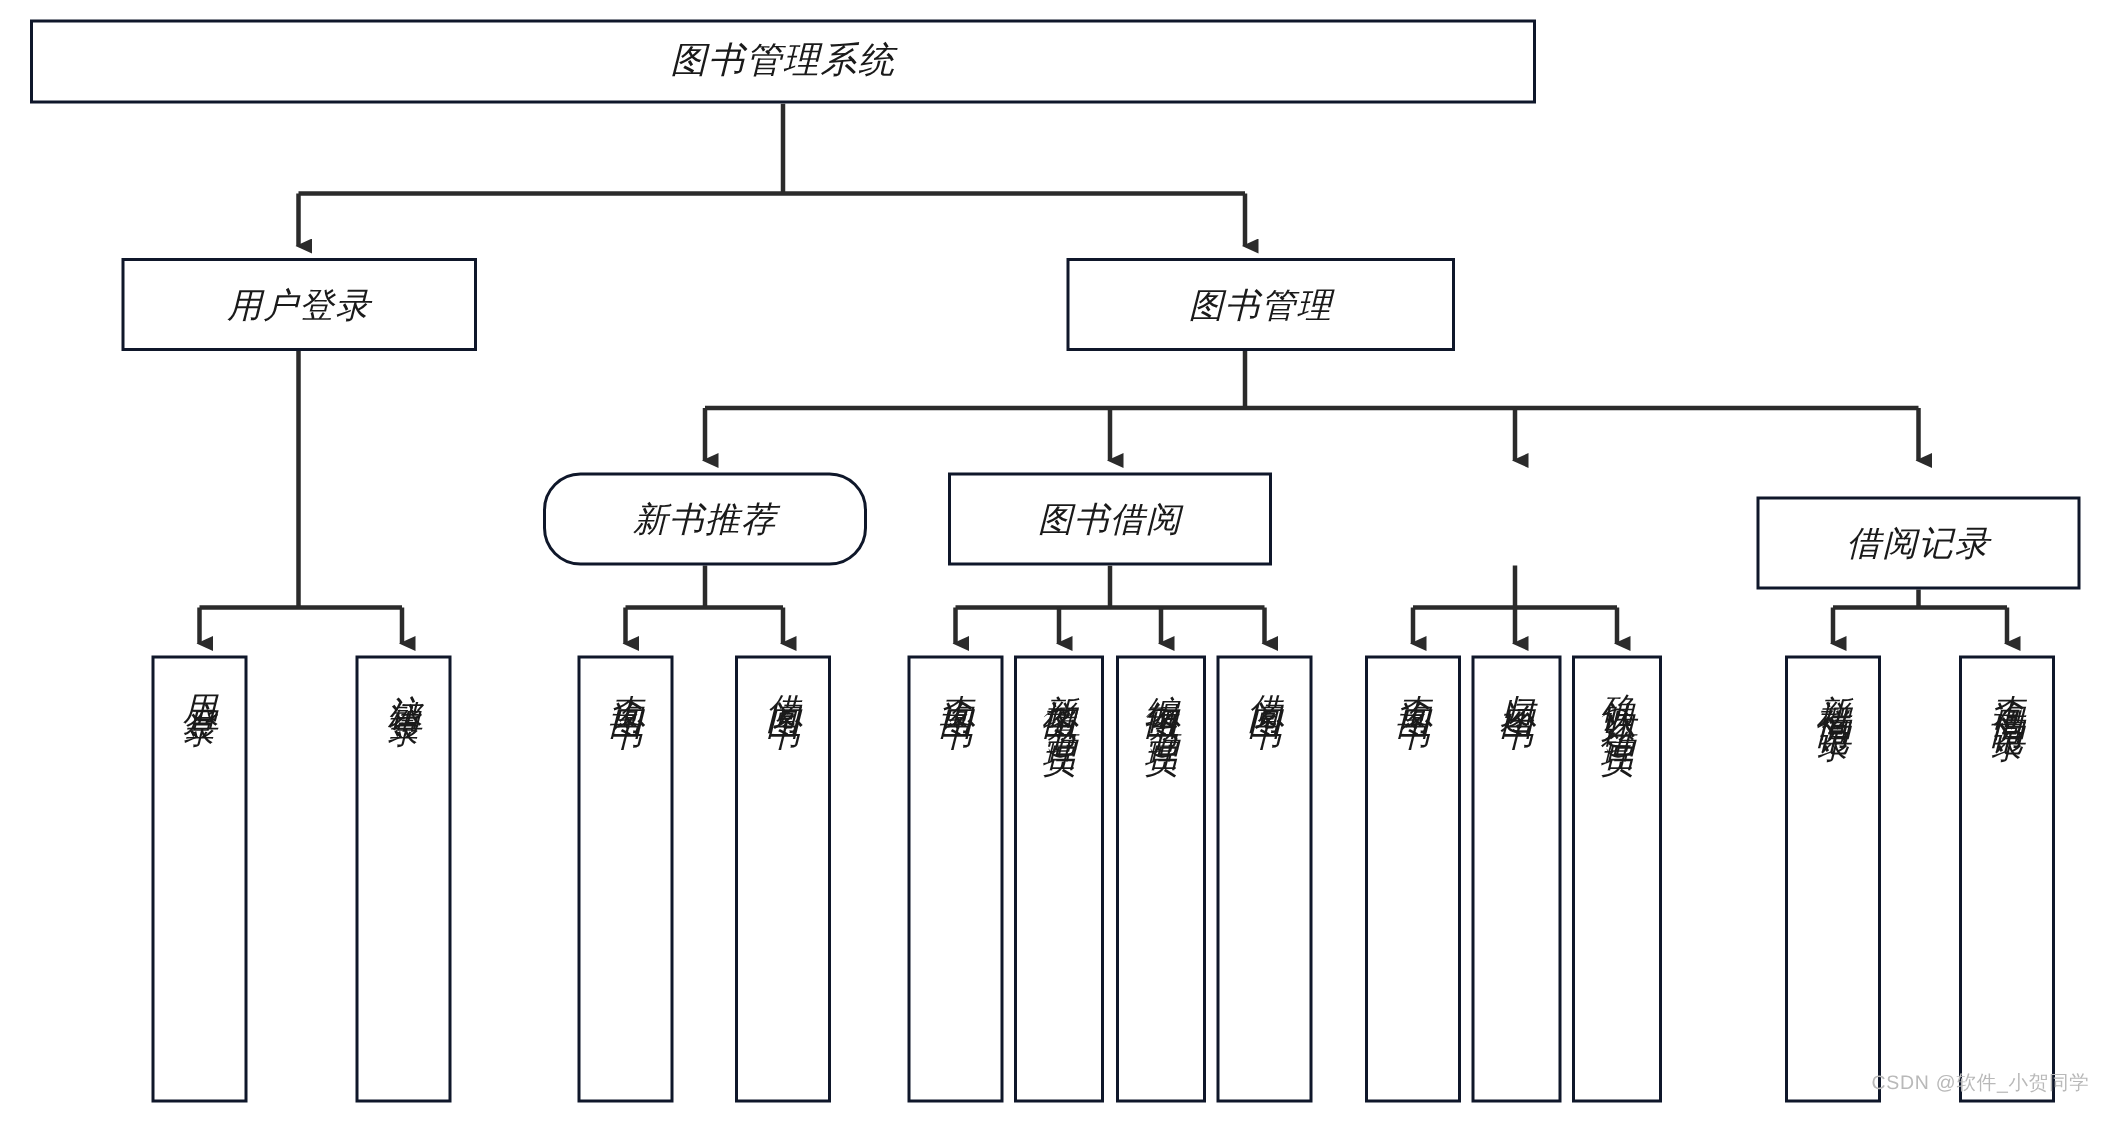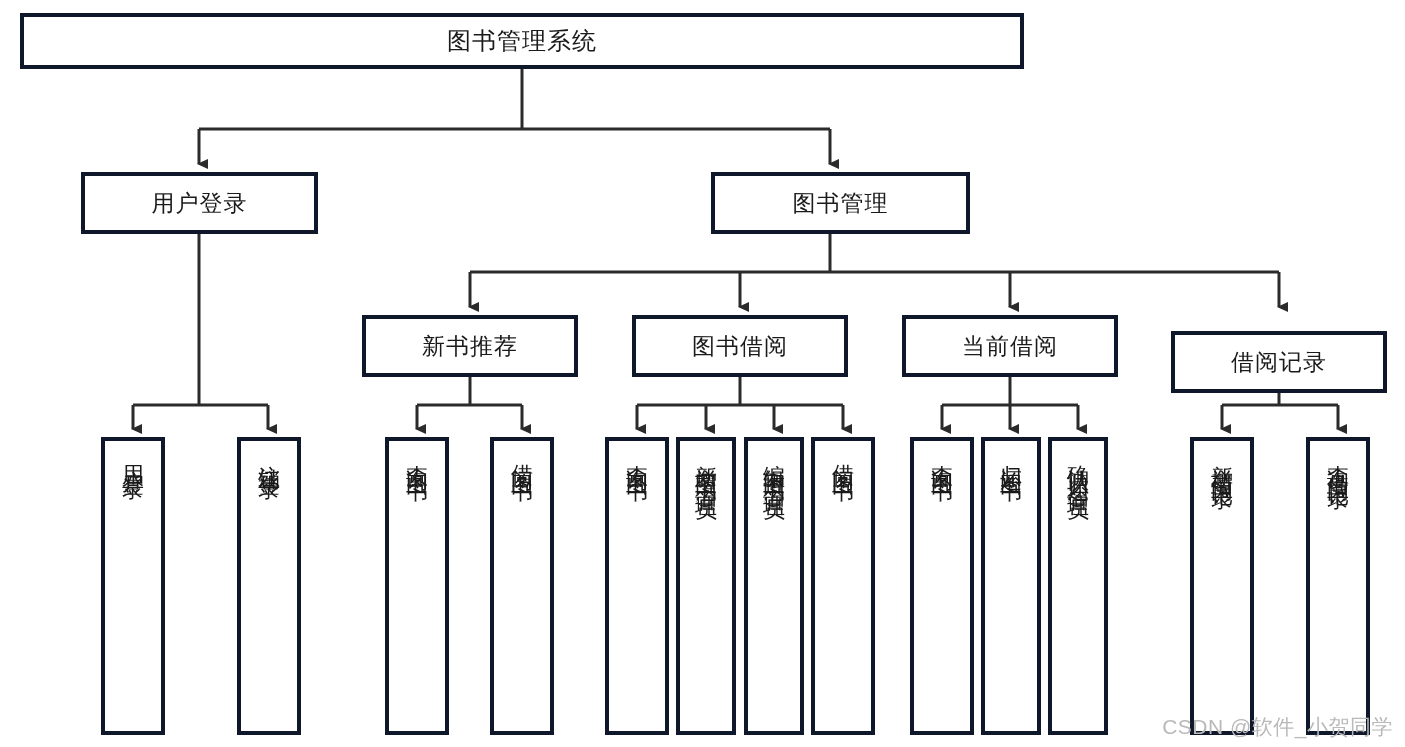--- a/index.html
+++ b/index.html
@@ -13,27 +13,28 @@
   #canvas {
     position: relative;
     width: 1405px;
     height: 747px;
     background: #ffffff;
     overflow: hidden;
   }
   .node {
     position: absolute;
     box-sizing: border-box;
-    border: 4px solid #0f172a;
+    border: 2px solid #0f172a;
     background: #ffffff;
     display: flex;
     align-items: center;
     justify-content: center;
     color: #1a1a1a;
     line-height: 1.0;
+    font-style: italic;
   }
   .node.hbox {
     font-size: 23px;
     letter-spacing: 1px;
   }
   .node.root {
     font-size: 24px;
   }
   .node.vbox {
     font-size: 22px;
@@ -55,22 +56,22 @@
     position: absolute;
     left: 0;
     top: 0;
     width: 1405px;
     height: 747px;
     pointer-events: none;
   }
   #watermark {
     position: absolute;
     right: 12px;
-    bottom: 6px;
-    font-size: 21px;
+    bottom: 16px;
+    font-size: 13px;
     color: #b9b9b9;
     letter-spacing: 0.5px;
     white-space: nowrap;
   }
 </style>
 </head>
 <body>
 
 <div id="canvas">
 
@@ -128,28 +129,25 @@
     <span class="htext">图书管理系统</span>
   </div>
 
   <div class="node hbox" style="left:81px; top:172px; width:237px; height:62px;">
     <span class="htext">用户登录</span>
   </div>
   <div class="node hbox" style="left:711px; top:172px; width:259px; height:62px;">
     <span class="htext">图书管理</span>
   </div>
 
-  <div class="node hbox" style="left:362px; top:315px; width:216px; height:62px;">
+  <div class="node hbox" style="left:362px; top:315px; width:216px; height:62px;border-radius:25px;">
     <span class="htext">新书推荐</span>
   </div>
   <div class="node hbox" style="left:632px; top:315px; width:216px; height:62px;">
     <span class="htext">图书借阅</span>
-  </div>
-  <div class="node hbox" style="left:902px; top:315px; width:216px; height:62px;">
-    <span class="htext">当前借阅</span>
   </div>
   <div class="node hbox" style="left:1171px; top:331px; width:216px; height:62px;">
     <span class="htext">借阅记录</span>
   </div>
 
   <div class="node vbox" style="left:101px; top:437px; width:64px; height:298px;">
     <span class="vtext">用户登录</span>
   </div>
   <div class="node vbox" style="left:237px; top:437px; width:64px; height:298px;">
     <span class="vtext">注销登录</span>

